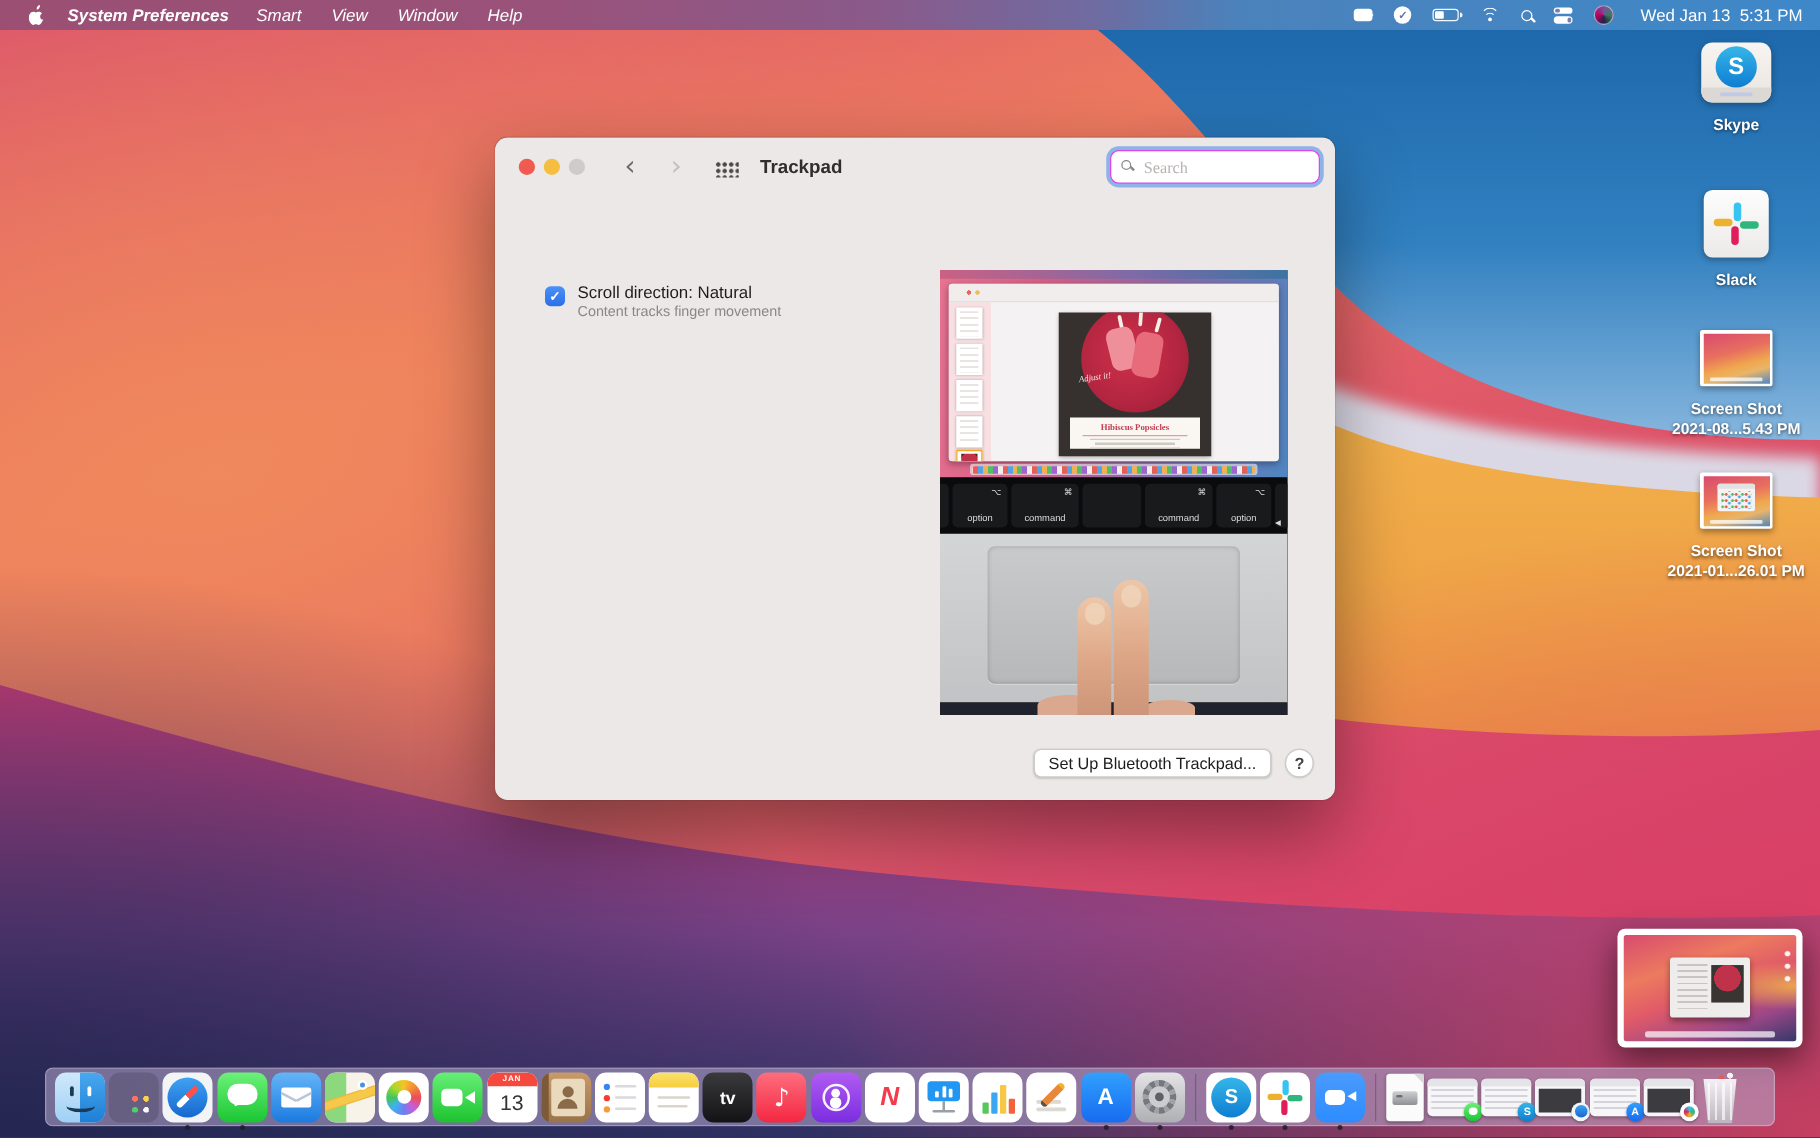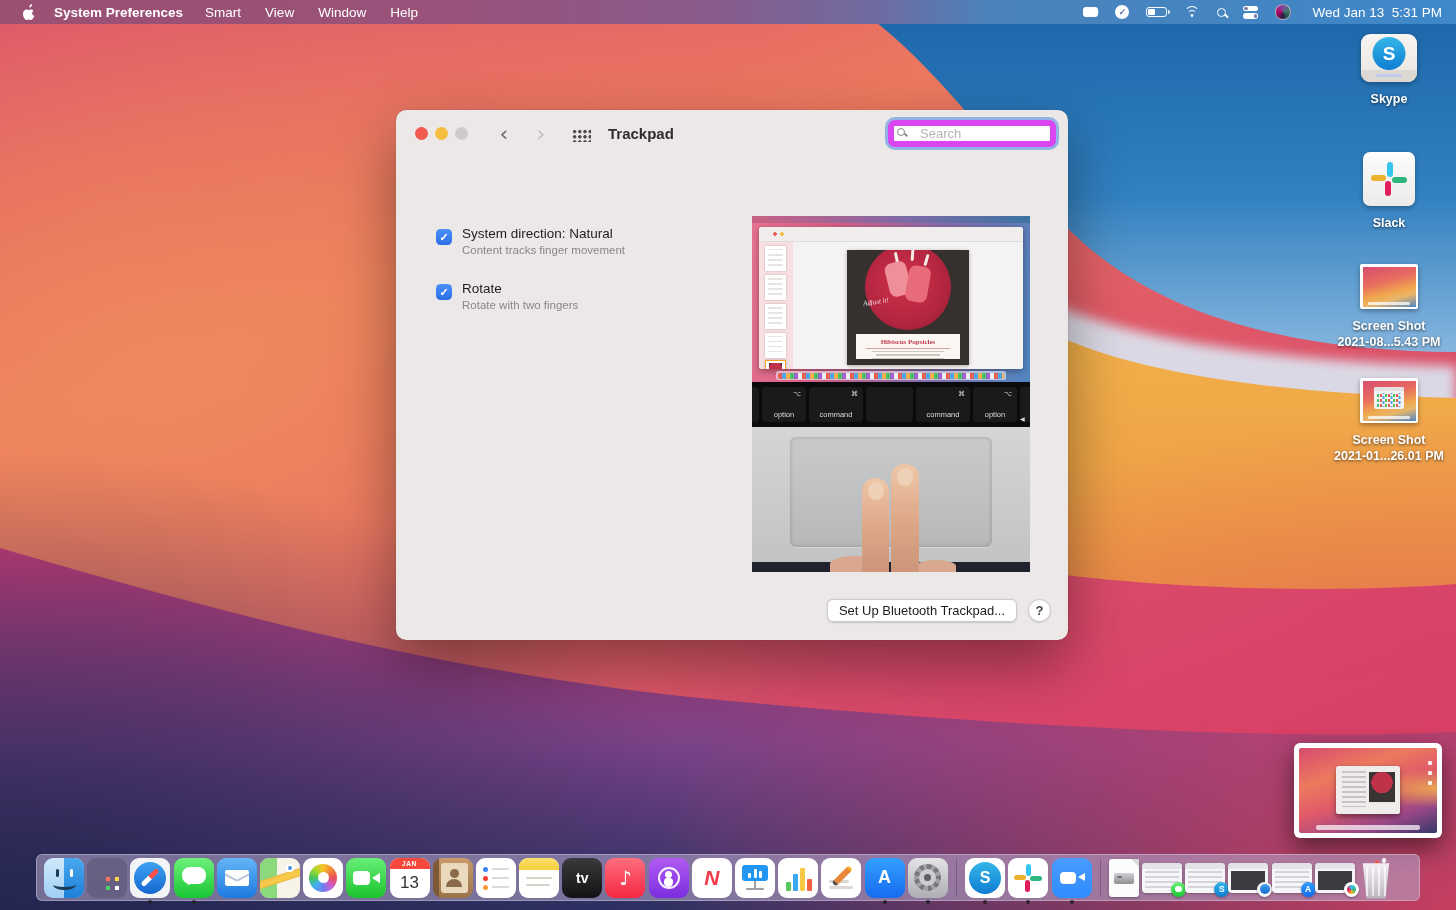--- a/index.html
+++ b/index.html
@@ -7,21 +7,21 @@
   body { position:relative; font-family:"Liberation Sans", sans-serif; background:#222; }
 
   
   .wallpaper { position:absolute; inset:0; z-index:0; }
 
   
   .menubar { position:absolute; left:0; top:0; width:1456px; height:24px; z-index:30;
     display:flex; align-items:center; padding:0 14px; color:#fff; font-size:13.5px;
     background:linear-gradient(90deg,#9b4f73 0%,#99527a 30%,#8a5a8a 48%,#6f6ba0 60%,#4b82bb 68%,#3e88c9 100%);
   }
-  .mb-left { display:flex; align-items:center; gap:0; }
+  .mb-left { display:flex; align-items:center; gap:0;font-style:italic; }
   .mb-apple { width:30px; display:flex; justify-content:center; align-items:center; }
   .mb-app { font-weight:700; padding:0 10px; }
   .mb-item { padding:0 12px; }
   .mb-right { margin-left:auto; display:flex; align-items:center; gap:17px; }
   .mb-clock { font-size:13.5px; white-space:pre; padding-left:4px; }
   .st-icon { display:inline-flex; align-items:center; justify-content:center; height:18px; }
   .cam-body { width:15px; height:10px; background:#fff; border-radius:3px; position:relative; }
   .cam-body::after { content:""; position:absolute; right:-4px; top:2px; border:3px solid transparent; border-left:5px solid #fff; }
   .chk-c { width:14px; height:14px; border-radius:50%; background:#fff; color:#5f6fae; font-size:9px; font-weight:700; display:flex; align-items:center; justify-content:center; }
   .batt { width:21px; height:10px; border:1.5px solid rgba(255,255,255,.95); border-radius:3px; position:relative; }
@@ -48,23 +48,23 @@
   .tl-close { left:19px; background:#f05a4f; }
   .tl-min { left:39px; background:#f6be40; }
   .tl-zoom { left:59px; background:#cfcbca; }
   .nav-chev { position:absolute; top:11px; width:24px; height:26px; font-size:22px; line-height:25px; text-align:center; font-family:"DejaVu Sans",sans-serif; }
   .nav-back { left:96px; color:#6a6a6a; }
   .nav-fwd { left:133px; color:#c2bebd; }
   .grid-icon { position:absolute; left:176px; top:19px; width:19px; height:13px;
     background-image:radial-gradient(circle,#49494b 1.5px,transparent 1.9px); background-size:5.2px 5.2px; }
   .win-title { position:absolute; left:212px; top:15px; font-size:15px; font-weight:700; color:#2f2d2d; }
   .search-wrap { position:absolute; right:12px; top:10px; width:168px; height:27px; }
-  .search-wrap input { width:100%; height:100%; border:6px solid #d946ef; border-radius:7px; background:#fff;
+  .search-wrap input { width:100%; height:100%; border:1px solid #d946ef; border-radius:7px; background:#fff;
     padding:0 8px 0 26px; font-size:13px; color:#a21caf; outline:none;
-    box-shadow:0 0 0 3px rgba(96,150,229,.65); font-family:Liberation Sans, sans-serif; }
+    box-shadow:0 0 0 3px rgba(96,150,229,.65); font-family:Liberation Serif, serif; }
   .search-wrap input::placeholder { color:#b7b3b1; }
   .search-mag { position:absolute; left:9px; top:8px; width:8px; height:8px; border:1.6px solid #8a8886; border-radius:50%; }
   .search-mag::after { content:""; position:absolute; width:4px; height:1.6px; background:#8a8886; transform:rotate(45deg); right:-3.5px; bottom:-1px; }
 
   .tabbar { position:absolute; left:0; right:0; top:70px; display:flex; justify-content:center; }
   .seg { display:inline-flex; background:#e0dbdb; border:1px solid #d3cece; border-radius:8px; padding:1px; }
   .seg-item { font-size:13px; color:#1d1d1f; padding:3px 13px; border-radius:7px; }
   .seg-item.sel { background:#fff; box-shadow:0 1px 2.5px rgba(0,0,0,.22); }
 
   .gesture-list { position:absolute; left:29px; top:107px; width:316px; }
@@ -424,29 +424,22 @@
       <input type="text" placeholder="Search" style="">
       <span class="search-mag"></span>
     </span>
   </div>
 
 
   <div class="gesture-list">
     <div class="g-row">
       <span class="cb"></span>
       <span>
-        <div class="g-title">System direction: Natural</div>
+        <div class="g-title">Scroll direction: Natural</div>
         <div class="g-sub">Content tracks finger movement</div>
-      </span>
-    </div>
-    <div class="g-row">
-      <span class="cb"></span>
-      <span>
-        <div class="g-title">Rotate</div>
-        <div class="g-sub">Rotate with two fingers</div>
       </span>
     </div>
   </div>
 
   <div class="preview">
     <div class="pv-desktop">
       <div class="pv-menubar"></div>
       <div class="pv-pages">
         <div class="pv-toolbar">
             <span class="pv-dots"></span>

